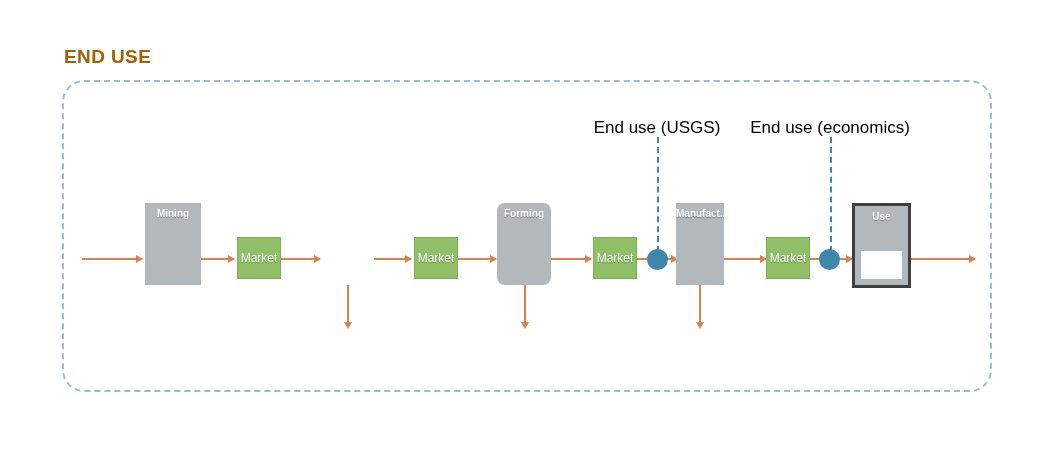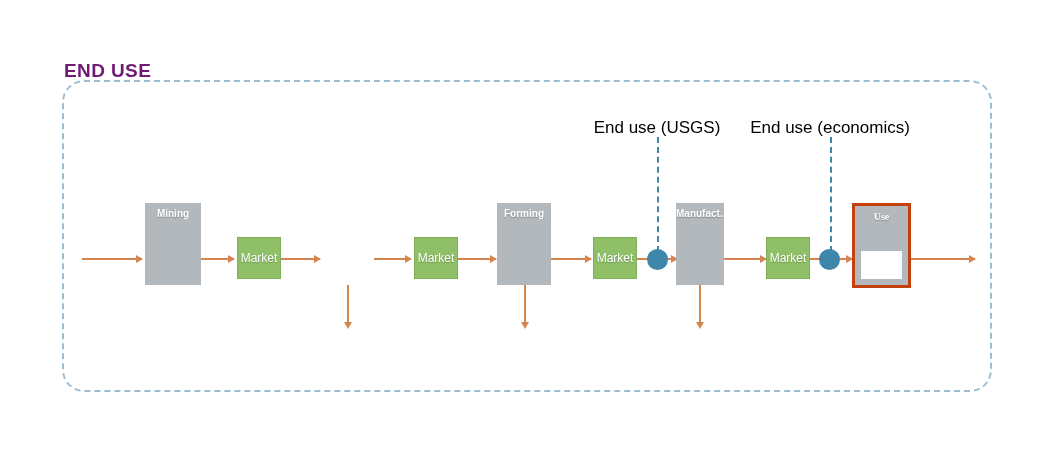--- a/index.html
+++ b/index.html
@@ -15,25 +15,25 @@
     width: 1047px;
     height: 452px;
     background: #ffffff;
     overflow: hidden;
   }
 
   
   .page-title {
     position: absolute;
     left: 64px;
-    top: 60px;
+    top: 46px;
     font-size: 19px;
     font-weight: bold;
     letter-spacing: 0.4px;
-    color: #701a75;
+    color: #a16207;
     white-space: nowrap;
   }
 
   
   .dashed-frame {
     position: absolute;
     left: 62px;
     top: 80px;
     width: 930px;
     height: 312px;
@@ -58,23 +58,22 @@
     color: #ffffff;
     font-size: 10px;
     font-weight: bold;
     white-space: nowrap;
     overflow: hidden;
     text-shadow: 0 1px 1px rgba(90,90,90,0.55);
   }
 
   
   .use-box {
-    border: 3px solid #c2410c;
+    border: 3px solid #404040;
     background: #b3b8bd;
-    font-family: Liberation Serif, serif;
   }
   .use-inner-panel {
     position: absolute;
     left: 6px;
     right: 6px;
     bottom: 6px;
     height: 28px;
     background: #ffffff;
   }
 
@@ -194,21 +193,21 @@
 
   <div class="v-arrow" style="left:524px; top:285px; height:38px;"></div>
 
   <div class="v-arrow" style="left:699px; top:285px; height:38px;"></div>
 
   <div class="stage-box" style="left:145px; top:203px; width:56px; height:82px;">
     <div class="box-label">Mining</div>
   </div>
 
 
-  <div class="stage-box" style="left:497px; top:203px; width:54px; height:82px;">
+  <div class="stage-box" style="left:497px; top:203px; width:54px; height:82px;border-radius:8px;">
     <div class="box-label">Forming</div>
   </div>
 
   <div class="stage-box" style="left:676px; top:203px; width:48px; height:82px;">
     <div class="box-label">Manufact..</div>
   </div>
 
   <div class="stage-box use-box" style="left:852px; top:203px; width:59px; height:85px;">
     <div class="box-label">Use</div>
     <div class="use-inner-panel"></div>

